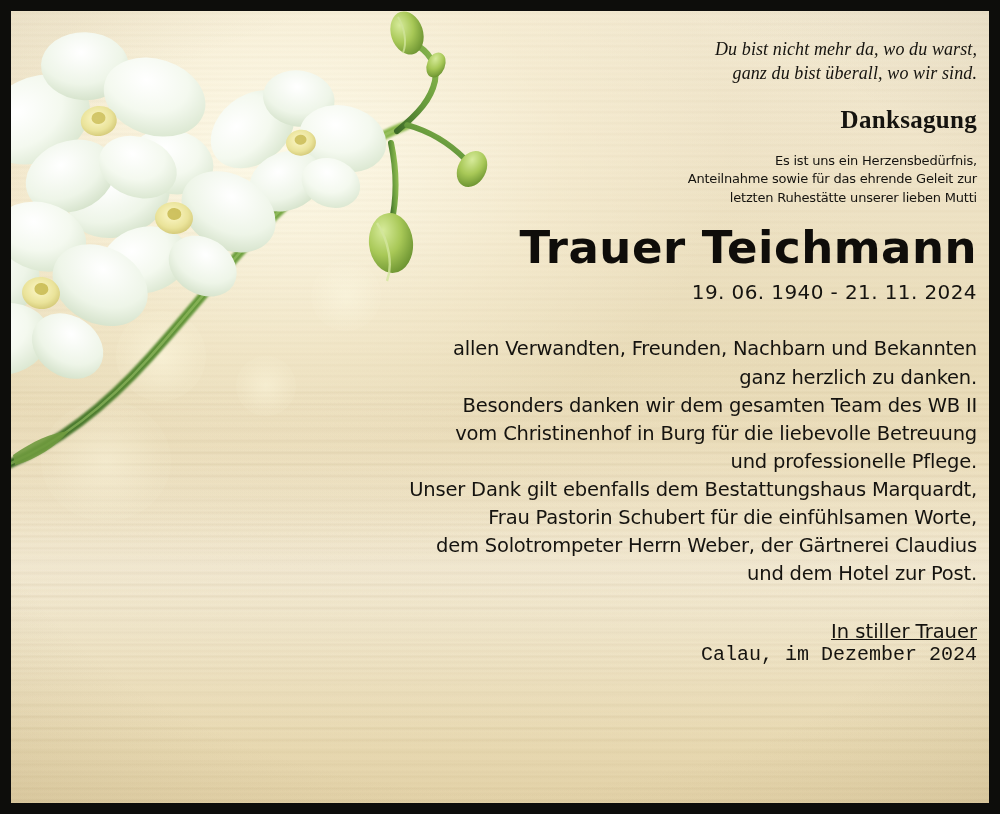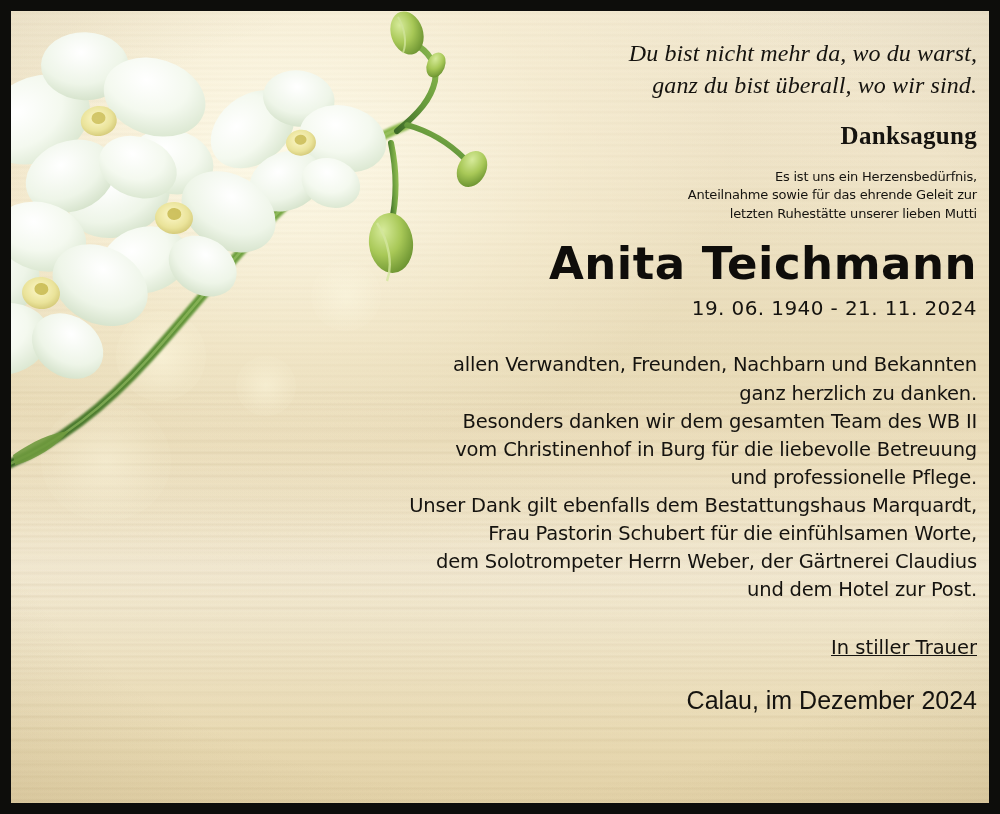--- a/index.html
+++ b/index.html
@@ -82,21 +82,21 @@
     position: absolute;
     right: 12px;
     top: 0;
     width: 660px;
     text-align: right;
     color: #15130f;
   }
   .motto {
     margin-top: 27px;
     font-style: italic;
-    font-size: 24px;
+    font-size: 18px;
     line-height: 1.33;
     letter-spacing: 0.1px;
     text-align: right;
   }
   .danksagung {
     margin-top: 20px;
     font-weight: bold;
     font-size: 25px;
     letter-spacing: 0.3px;
   }
@@ -136,23 +136,22 @@
     text-decoration: underline;
   }
   .family {
     margin-top: 7px;
     font-family: "DejaVu Sans", sans-serif;
     font-weight: bold;
     font-size: 20px;
     letter-spacing: -0.1px;
   }
   .place {
-    margin-top: 27px;
-    font-family: Liberation Sans, sans-serif;
-    font-size: 25px;
+    font-family: Liberation Mono, monospace;
+    font-size: 20px;
   }
   .line { display: block; }
 
   
   .orchid-wrap {
     position: absolute;
     left: -12px;
     top: -8px;
     width: 520px;
     height: 470px;
@@ -282,21 +281,21 @@
       </div>
 
       <div class="danksagung">Danksagung</div>
 
       <div class="intro">
         <span class="line">Es ist uns ein Herzensbedürfnis,</span>
         <span class="line">Anteilnahme sowie für das ehrende Geleit zur</span>
         <span class="line">letzten Ruhestätte unserer lieben Mutti</span>
       </div>
 
-      <div class="name">Anita Teichmann</div>
+      <div class="name">Trauer Teichmann</div>
       <div class="dates">19. 06. 1940 - 21. 11. 2024</div>
 
       <div class="thanks">
         <span class="line">allen Verwandten, Freunden, Nachbarn und Bekannten</span>
         <span class="line">ganz herzlich zu danken.</span>
         <span class="line">Besonders danken wir dem gesamten Team des WB II</span>
         <span class="line">vom Christinenhof in Burg für die liebevolle Betreuung</span>
         <span class="line">und professionelle Pflege.</span>
         <span class="line">Unser Dank gilt ebenfalls dem Bestattungshaus Marquardt,</span>
         <span class="line">Frau Pastorin Schubert für die einfühlsamen Worte,</span>

